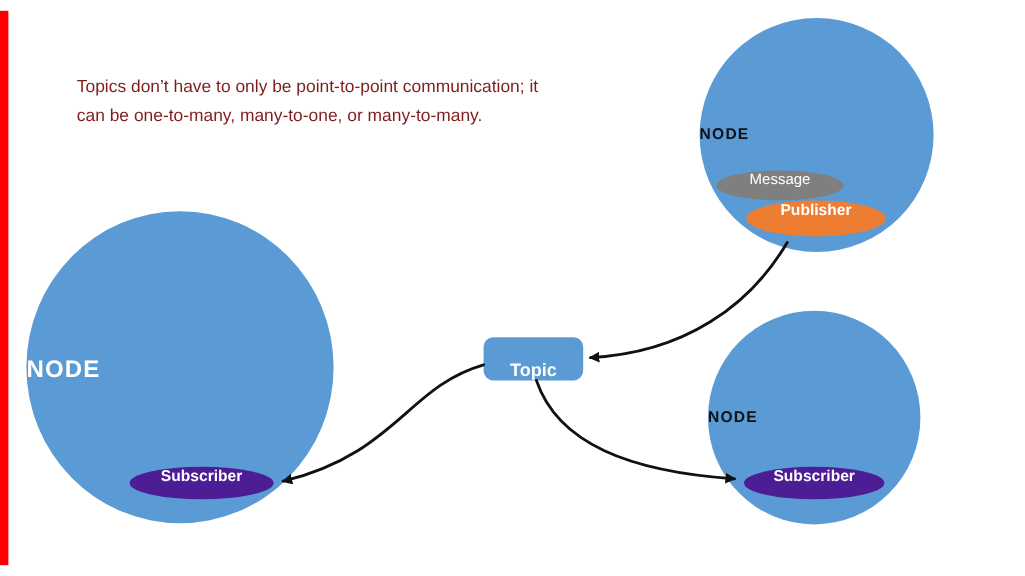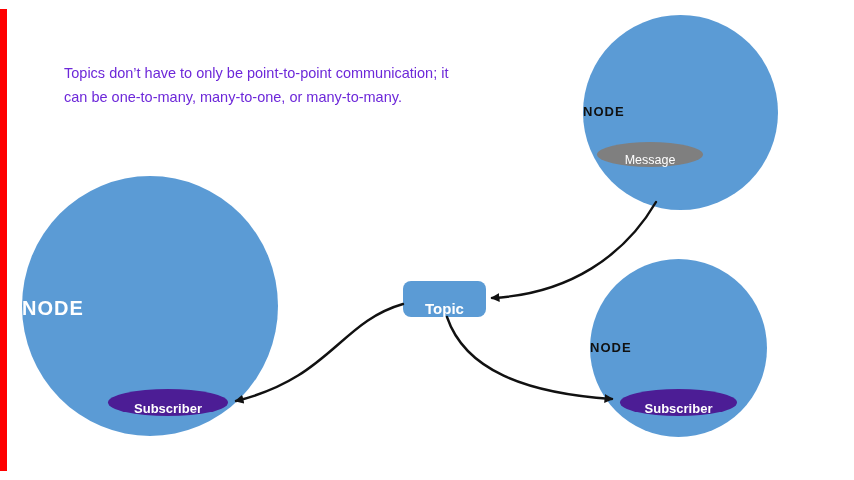--- a/index.html
+++ b/index.html
@@ -23,21 +23,21 @@
     width: 7px;
     height: 462px;
     background: #fe0000;
   }
   .caption {
     position: absolute;
     left: 64px;
     top: 61px;
     font-size: 14.5px;
     line-height: 24px;
-    color: #6d28d9;
+    color: #7f1d1d;
     white-space: nowrap;
   }
   .circle {
     position: absolute;
     border-radius: 50%;
     background: #5b9bd5;
   }
   .circle-left   { left: 22px;  top: 176px; width: 256px; height: 260px; }
   .circle-tr     { left: 583px; top: 15px;  width: 195px; height: 195px; }
   .circle-br     { left: 590px; top: 259px; width: 177px; height: 178px; }
@@ -64,21 +64,21 @@
     left: 590px; top: 340px; width: 177px;
     color: #111111;
     font-size: 13px;
     line-height: 16px;
   }
 
   .pill {
     position: absolute;
     border-radius: 50%;
     display: flex;
-    align-items: flex-end;
+    align-items: flex-start;
     justify-content: center;
     color: #ffffff;
     font-weight: 700;
     font-size: 13px;
   }
   .pill-green  { background: #4c1d95; }
   .pill-gray   { background: #7f7f7f; font-weight: 400; font-size: 12.5px; }
   .pill-orange { background: #ed7d31; }
 
   .pill-sub-left  { left: 108px; top: 389px; width: 120px; height: 27px; }
@@ -121,20 +121,23 @@
   <span class="node-label node-label-left">NODE</span>
   <div class="pill pill-green pill-sub-left">
     <span>Subscriber</span>
   </div>
 
   <div class="circle circle-tr"></div>
   <span class="node-label node-label-tr">NODE</span>
   <div class="pill pill-gray pill-message">
     <span>Message</span>
   </div>
+  <div class="pill pill-orange pill-publisher">
+    <span>Publisher</span>
+  </div>
 
   <div class="circle circle-br"></div>
   <span class="node-label node-label-br">NODE</span>
   <div class="pill pill-green pill-sub-right">
     <span>Subscriber</span>
   </div>
 
   <div class="topic-box">
     <span>Topic</span>
   </div>

